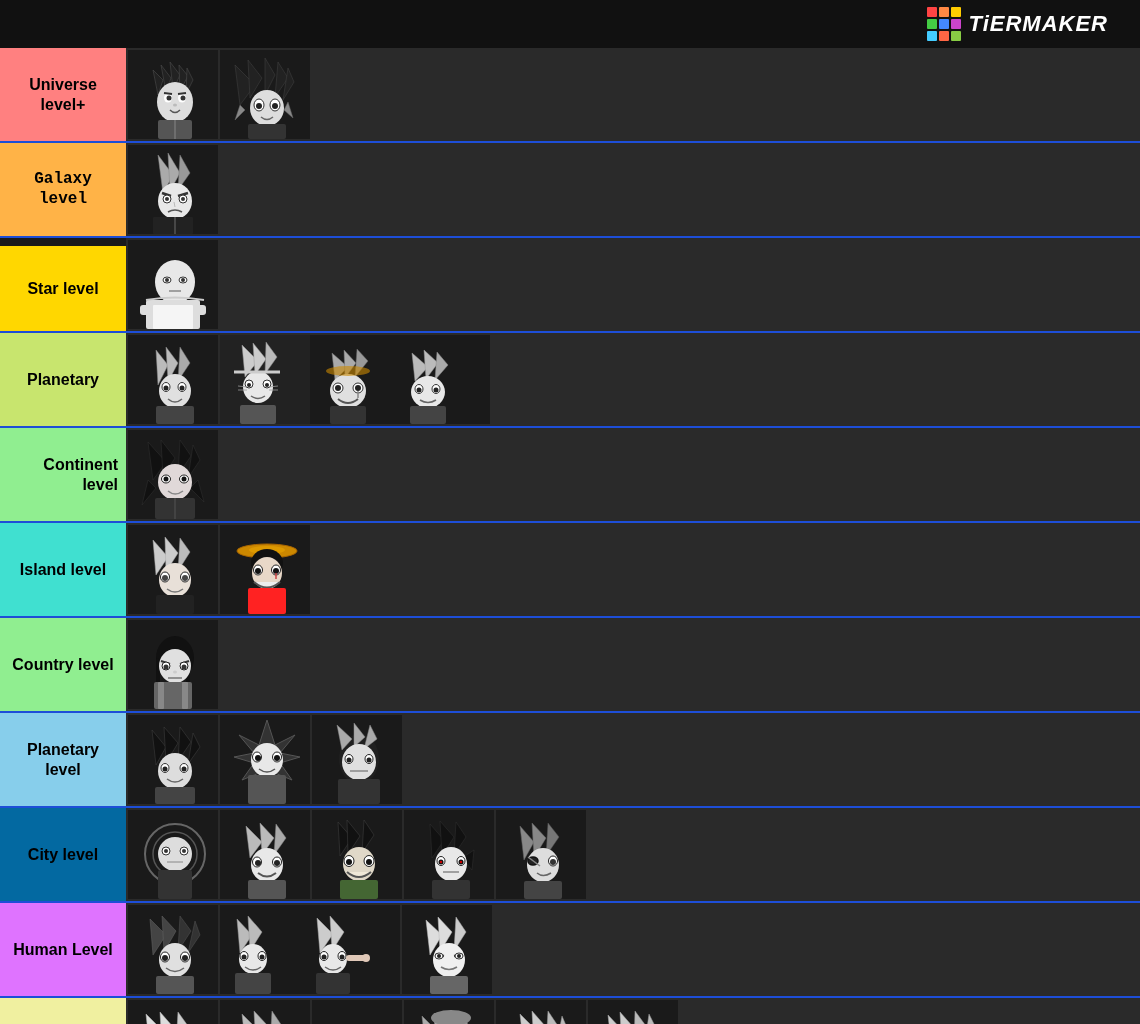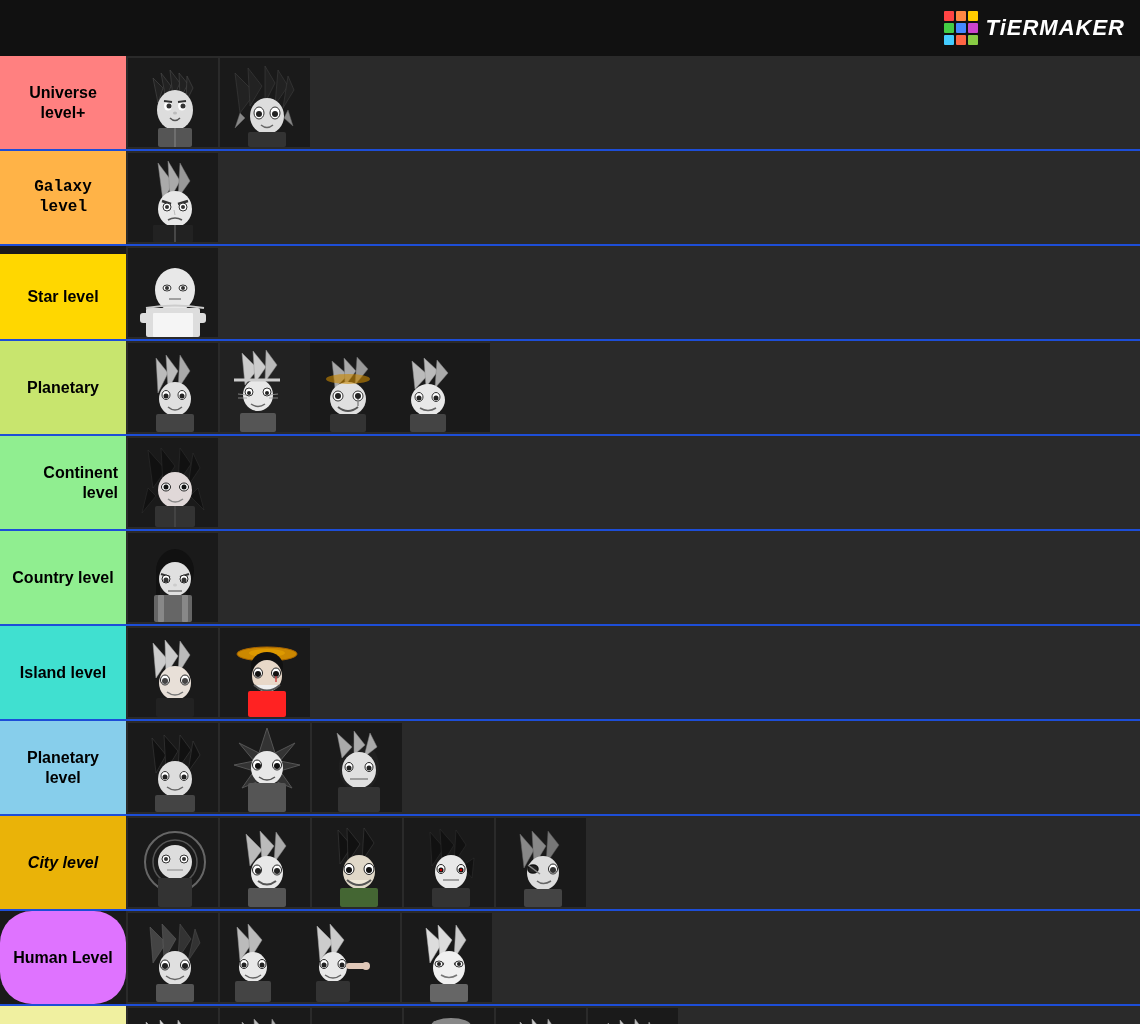--- a/index.html
+++ b/index.html
@@ -7,23 +7,23 @@
       background: #1a1a1a;
       font-family: Arial, sans-serif;
       width: 1140px;
       min-height: 1024px;
     }
 
     .header {
       display: flex;
       justify-content: flex-end;
       align-items: center;
-      padding: 8px 15px;
+      padding: 8px 32px;
       background: #111;
-      height: 56px;
+      height: 48px;
     }
 
     .logo {
       display: flex;
       align-items: center;
       gap: 8px;
     }
 
     .logo-grid {
       display: grid;
@@ -92,22 +92,22 @@
 
     
     .row-universe { background-color: #ff8080; }
     .row-galaxy   { background-color: #ffb347; font-family: Liberation Mono, monospace; }
     .row-star     { background-color: #ffd700; margin-top: 8px; }
     .row-planetary{ background-color: #c8e56e; }
     .row-continent{ background-color: #90ee90; text-align: right; }
     .row-country  { background-color: #90ee90; }
     .row-island   { background-color: #40e0d0; }
     .row-mountain { background-color: #87ceeb; }
-    .row-city     { background-color: #eab308; font-style: italic; }
-    .row-human    { background-color: #df73ff; border-radius: 32px; }
+    .row-city     { background-color: #0369a1; }
+    .row-human    { background-color: #df73ff; }
     .row-unknown  { background-color: #f0f0a0; }
 
     
     .char-svg {
       width: 90px;
       height: 89px;
     }
   </style>
 </head>
 <body>
@@ -353,54 +353,20 @@
           <path d="M40 61 Q47 67 55 61" stroke="#888" stroke-width="1.5" fill="none"></path>
 
           <rect x="27" y="68" width="40" height="21" fill="#333" rx="2"></rect>
           <line x1="47" y1="68" x2="47" y2="89" stroke="#555" stroke-width="1"></line>
         </svg>
       </div>
     </div>
   </div>
 
   <div class="tier-row">
-    <div class="tier-label row-country">Country level</div>
-    <div class="tier-content">
-      <div class="char-card">
-        <svg class="char-svg" viewBox="0 0 90 89" xmlns="http://www.w3.org/2000/svg">
-          <rect width="90" height="89" fill="#1a1a1a"></rect>
-
-          <ellipse cx="47" cy="38" rx="19" ry="22" fill="#111"></ellipse>
-
-          <rect x="28" y="38" width="4" height="30" fill="#111" rx="2"></rect>
-          <rect x="58" y="38" width="4" height="30" fill="#111" rx="2"></rect>
-
-          <ellipse cx="47" cy="46" rx="16" ry="17" fill="#e0e0e0"></ellipse>
-
-          <line x1="33" y1="41" x2="42" y2="44" stroke="#333" stroke-width="2"></line>
-          <line x1="52" y1="44" x2="61" y2="41" stroke="#333" stroke-width="2"></line>
-          <ellipse cx="38" cy="46" rx="4" ry="4" fill="white" stroke="#222" stroke-width="1"></ellipse>
-          <ellipse cx="56" cy="46" rx="4" ry="4" fill="white" stroke="#222" stroke-width="1"></ellipse>
-          <circle cx="38" cy="47" r="2.5" fill="#333"></circle>
-          <circle cx="56" cy="47" r="2.5" fill="#333"></circle>
-
-          <ellipse cx="47" cy="52" rx="2" ry="1.5" fill="#ccc"></ellipse>
-
-          <line x1="40" y1="58" x2="54" y2="58" stroke="#777" stroke-width="1.5"></line>
-
-          <rect x="26" y="62" width="38" height="27" fill="#666" rx="2"></rect>
-
-          <rect x="30" y="62" width="6" height="27" fill="#888" rx="1"></rect>
-          <rect x="54" y="62" width="6" height="27" fill="#888" rx="1"></rect>
-        </svg>
-      </div>
-    </div>
-  </div>
-
-  <div class="tier-row">
     <div class="tier-label row-island">Island level</div>
     <div class="tier-content">
       <div class="char-card">
         <svg class="char-svg" viewBox="0 0 90 89" xmlns="http://www.w3.org/2000/svg">
           <rect width="90" height="89" fill="#1a1a1a"></rect>
 
           <polygon points="28,50 25,15 40,32" fill="#ccc" stroke="#aaa" stroke-width="0.5"></polygon>
           <polygon points="38,47 37,12 50,28" fill="#ccc" stroke="#aaa" stroke-width="0.5"></polygon>
           <polygon points="50,46 52,13 62,27" fill="#bbb" stroke="#999" stroke-width="0.5"></polygon>
           <ellipse cx="47" cy="55" rx="16" ry="17" fill="#e8e0d8"></ellipse>
@@ -426,20 +392,54 @@
           <ellipse cx="38" cy="45" rx="4.5" ry="5" fill="white" stroke="#222" stroke-width="1"></ellipse>
           <ellipse cx="56" cy="45" rx="4.5" ry="5" fill="white" stroke="#222" stroke-width="1"></ellipse>
           <circle cx="38" cy="46" r="3" fill="#111"></circle>
           <circle cx="56" cy="46" r="3" fill="#111"></circle>
 
           <line x1="56" y1="48" x2="56" y2="54" stroke="#cc4444" stroke-width="1.5"></line>
 
           <path d="M34 57 Q47 68 60 57" stroke="#555" stroke-width="2" fill="#eee"></path>
 
           <rect x="28" y="63" width="38" height="26" fill="#ff2222" rx="2"></rect>
+        </svg>
+      </div>
+    </div>
+  </div>
+
+  <div class="tier-row">
+    <div class="tier-label row-country">Country level</div>
+    <div class="tier-content">
+      <div class="char-card">
+        <svg class="char-svg" viewBox="0 0 90 89" xmlns="http://www.w3.org/2000/svg">
+          <rect width="90" height="89" fill="#1a1a1a"></rect>
+
+          <ellipse cx="47" cy="38" rx="19" ry="22" fill="#111"></ellipse>
+
+          <rect x="28" y="38" width="4" height="30" fill="#111" rx="2"></rect>
+          <rect x="58" y="38" width="4" height="30" fill="#111" rx="2"></rect>
+
+          <ellipse cx="47" cy="46" rx="16" ry="17" fill="#e0e0e0"></ellipse>
+
+          <line x1="33" y1="41" x2="42" y2="44" stroke="#333" stroke-width="2"></line>
+          <line x1="52" y1="44" x2="61" y2="41" stroke="#333" stroke-width="2"></line>
+          <ellipse cx="38" cy="46" rx="4" ry="4" fill="white" stroke="#222" stroke-width="1"></ellipse>
+          <ellipse cx="56" cy="46" rx="4" ry="4" fill="white" stroke="#222" stroke-width="1"></ellipse>
+          <circle cx="38" cy="47" r="2.5" fill="#333"></circle>
+          <circle cx="56" cy="47" r="2.5" fill="#333"></circle>
+
+          <ellipse cx="47" cy="52" rx="2" ry="1.5" fill="#ccc"></ellipse>
+
+          <line x1="40" y1="58" x2="54" y2="58" stroke="#777" stroke-width="1.5"></line>
+
+          <rect x="26" y="62" width="38" height="27" fill="#666" rx="2"></rect>
+
+          <rect x="30" y="62" width="6" height="27" fill="#888" rx="1"></rect>
+          <rect x="54" y="62" width="6" height="27" fill="#888" rx="1"></rect>
         </svg>
       </div>
     </div>
   </div>
 
   <div class="tier-row">
     <div class="tier-label row-mountain">Planetary level</div>
     <div class="tier-content">
       <div class="char-card">
         <svg class="char-svg" viewBox="0 0 90 89" xmlns="http://www.w3.org/2000/svg">

